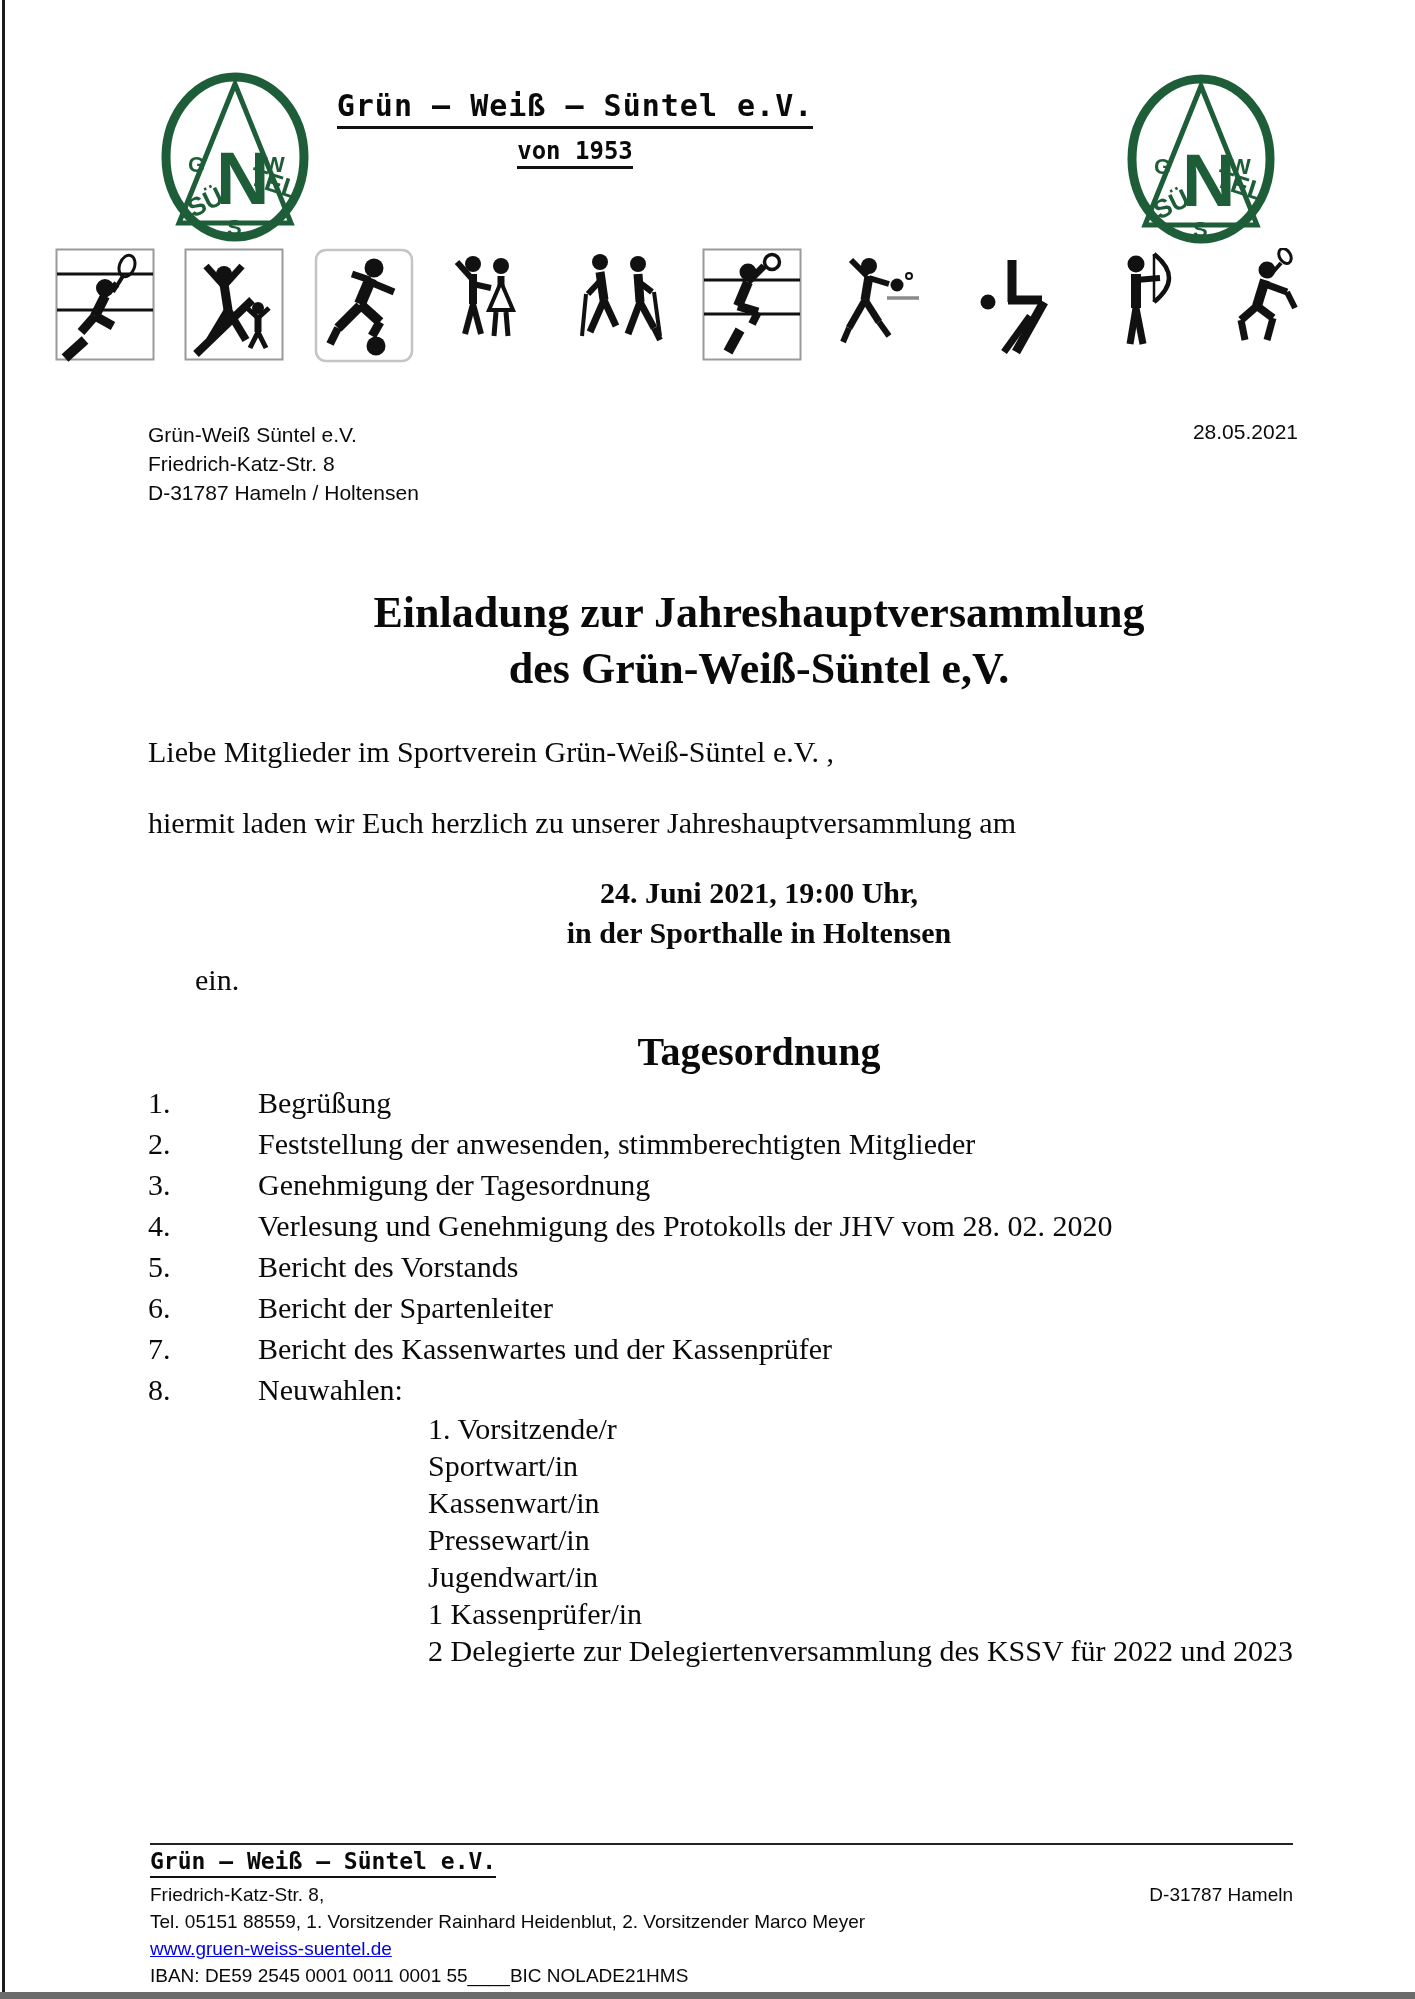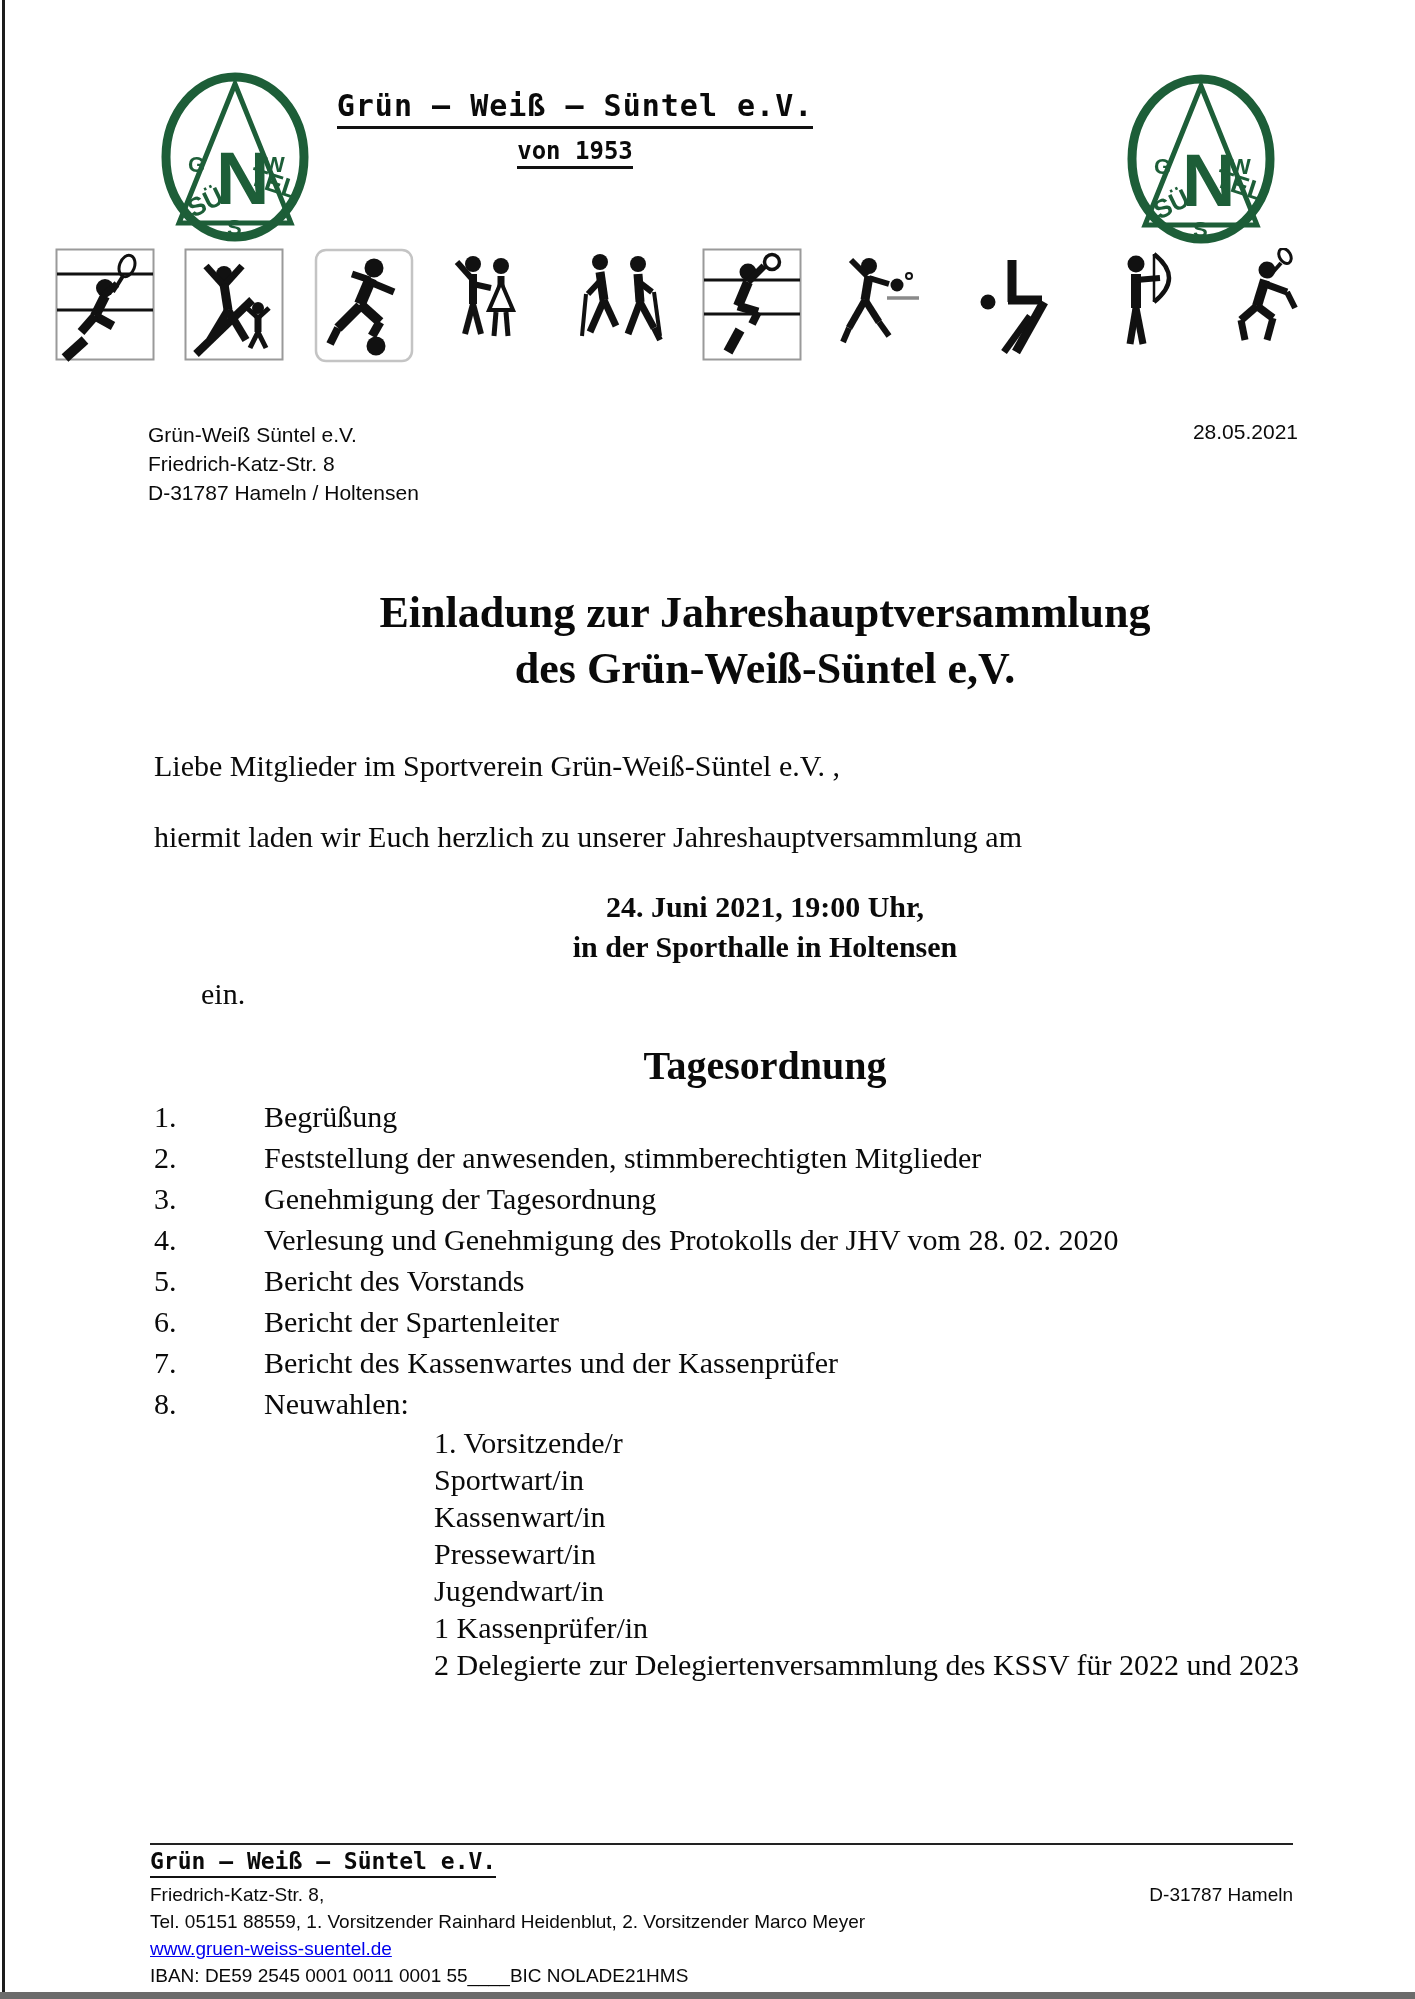--- a/index.html
+++ b/index.html
@@ -24,23 +24,23 @@
          justify-content:space-between;align-items:flex-start;}
   .icons svg{display:block;}
 
   
   .sender{position:absolute;left:148px;top:420px;font-family:"Liberation Sans",sans-serif;
           font-size:21px;line-height:29px;}
   .date{position:absolute;right:117px;top:420px;font-family:"Liberation Sans",sans-serif;
         font-size:21px;}
 
   
-  .content{position:absolute;left:154px;top:585px;width:1222px;font-size:30px;line-height:41px;font-family:Liberation Serif, serif;}
+  .content{position:absolute;left:148px;top:585px;width:1222px;font-size:30px;line-height:41px;font-family:Liberation Serif, serif;}
   .h1line{font-size:44px;line-height:56px;font-weight:bold;text-align:center;}
-  .salutation{margin-top:48px;}
+  .salutation{margin-top:34px;}
   .intro{margin-top:30px;}
   .event{margin-top:30px;text-align:center;font-weight:bold;line-height:40px;}
   .ein{margin-top:6px;margin-left:47px;}
   .agenda-head{margin-top:26px;font-size:40px;line-height:52px;font-weight:bold;text-align:center;}
   .agenda{margin-top:4px;}
   .agenda-row{display:flex;line-height:41px;}
   .agenda-row .num{flex:0 0 110px;}
   .sublist{margin-left:280px;width:900px;line-height:37px;}
 
   

